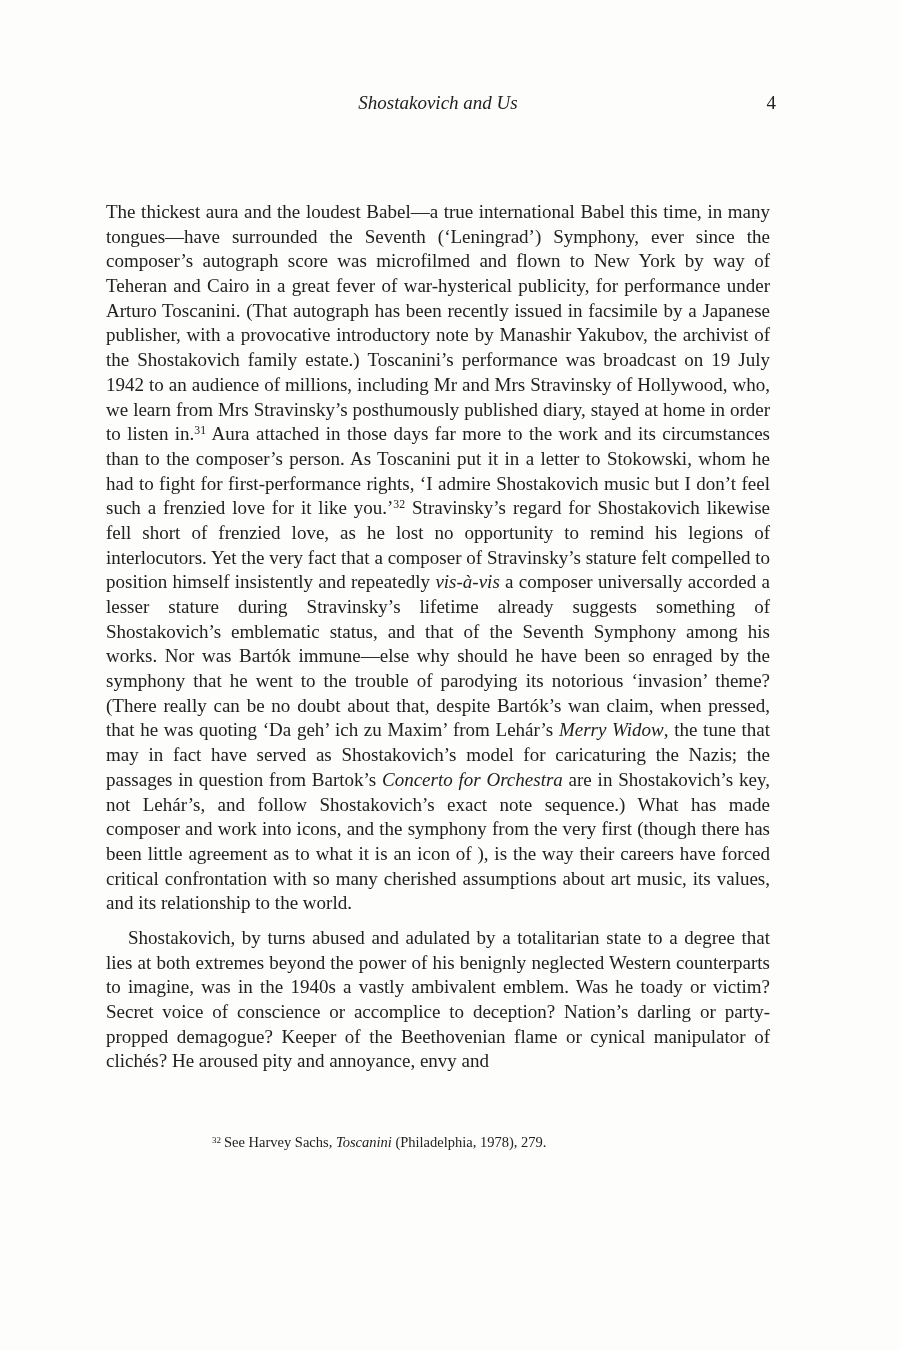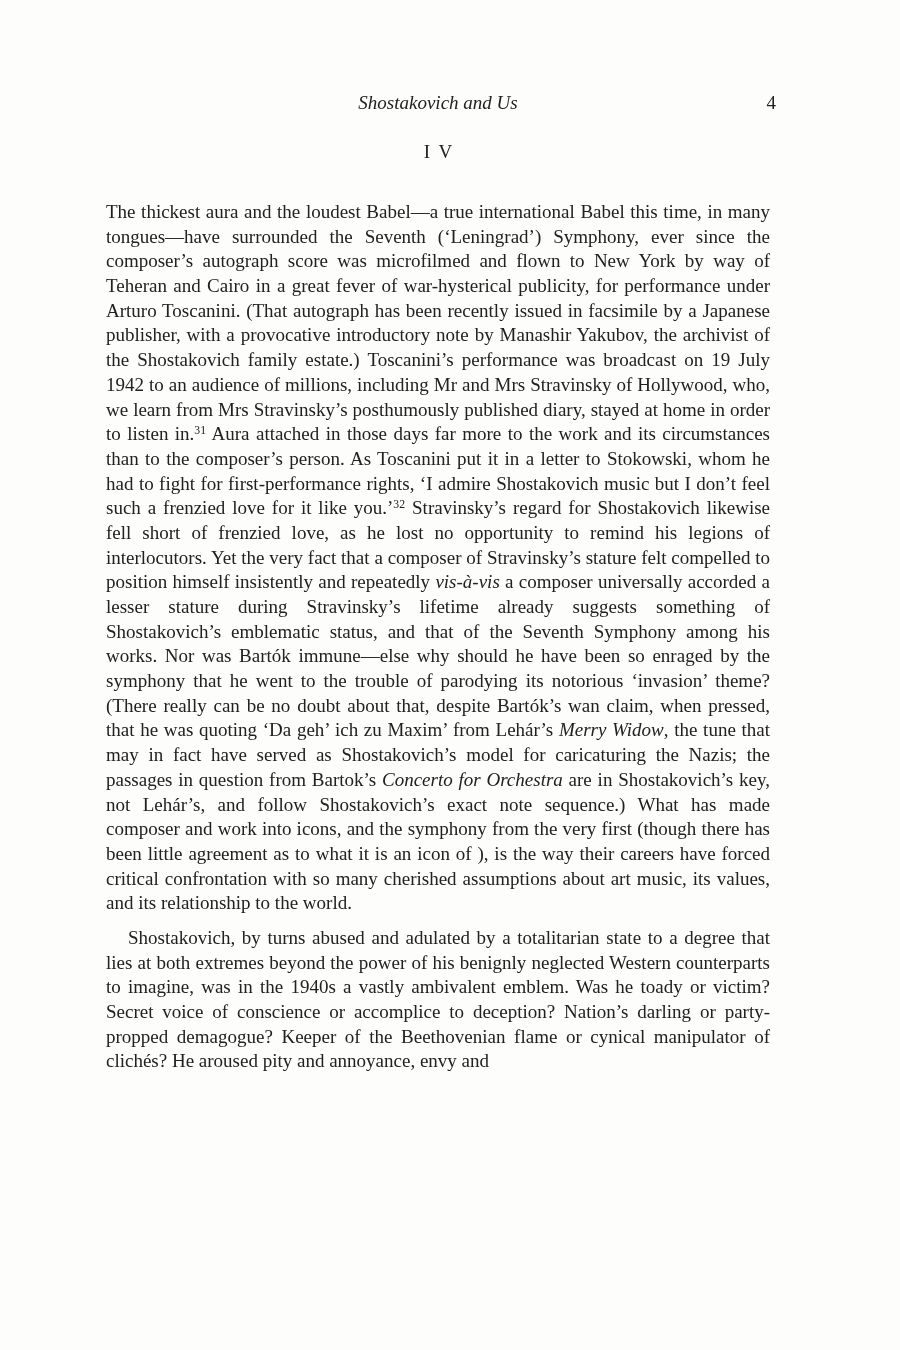--- a/index.html
+++ b/index.html
@@ -69,23 +69,25 @@
 </head>
 <body>
 
 <div class="page">
 
   <header class="running-header">
     <span class="running-title">Shostakovich and Us</span>
     <span class="page-number">4</span>
   </header>
 
-  <h2 class="section-heading">IV</h2>
 
   <main class="body-text">
     <p class="para"><span>The thickest aura and the loudest Babel—a true international Babel this time, in many tongues—have surrounded the Seventh (‘Leningrad’) Symphony, ever since the composer’s autograph score was microfilmed and flown to New York by way of Teheran and Cairo in a great fever of war-hysterical publicity, for performance under Arturo Toscanini. (That autograph has been recently issued in facsimile by a Japanese publisher, with a provocative introductory note by Manashir Yakubov, the archivist of the Shostakovich family estate.) Toscanini’s performance was broadcast on 19 July 1942 to an audience of millions, including Mr and Mrs Stravinsky of Hollywood, who, we learn from Mrs Stravinsky’s posthumously published diary, stayed at home in order to listen in.</span><sup>31</sup><span> Aura attached in those days far more to the work and its circumstances than to the composer’s person. As Toscanini put it in a letter to Stokowski, whom he had to fight for first-performance rights, ‘I admire Shostakovich music but I don’t feel such a frenzied love for it like you.’</span><sup>32</sup><span> Stravinsky’s regard for Shostakovich likewise fell short of frenzied love, as he lost no opportunity to remind his legions of interlocutors. Yet the very fact that a composer of Stravinsky’s stature felt compelled to position himself insistently and repeatedly </span><em>vis-à-vis</em><span> a composer universally accorded a lesser stature during Stravinsky’s lifetime already suggests something of Shostakovich’s emblematic status, and that of the Seventh Symphony among his works. Nor was Bartók immune—else why should he have been so enraged by the symphony that he went to the trouble of parodying its notorious ‘invasion’ theme? (There really can be no doubt about that, despite Bartók’s wan claim, when pressed, that he was quoting ‘Da geh’ ich zu Maxim’ from Lehár’s </span><em>Merry Widow</em><span>, the tune that may in fact have served as Shostakovich’s model for caricaturing the Nazis; the passages in question from Bartok’s </span><em>Concerto for Orchestra</em><span> are in Shostakovich’s key, not Lehár’s, and follow Shostakovich’s exact note sequence.) What has made composer and work into icons, and the symphony from the very first (though there has been little agreement as to what it is an icon of ), is the way their careers have forced critical confrontation with so many cherished assumptions about art music, its values, and its relationship to the world.</span></p>
     <p class="para indented"><span>Shostakovich, by turns abused and adulated by a totalitarian state to a degree that lies at both extremes beyond the power of his benignly neglected Western counterparts to imagine, was in the 1940s a vastly ambivalent emblem. Was he toady or victim? Secret voice of conscience or accomplice to deception? Nation’s darling or party-propped demagogue? Keeper of the Beethovenian flame or cynical manipulator of clichés? He aroused pity and annoyance, envy and</span></p>
   </main>
 
   <footer class="footnotes">
+    <div class="footnote">
+      <span class="fn-num">32</span><span class="fn-text"><span>See Harvey Sachs, </span><em>Toscanini</em><span> (Philadelphia, 1978), 279.</span></span>
+    </div>
   </footer>
 
 </div>
 
 </body></html>

